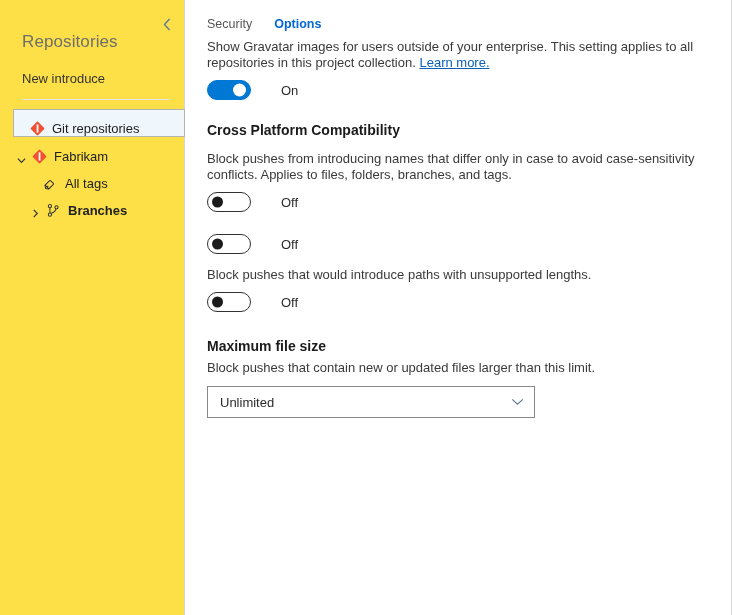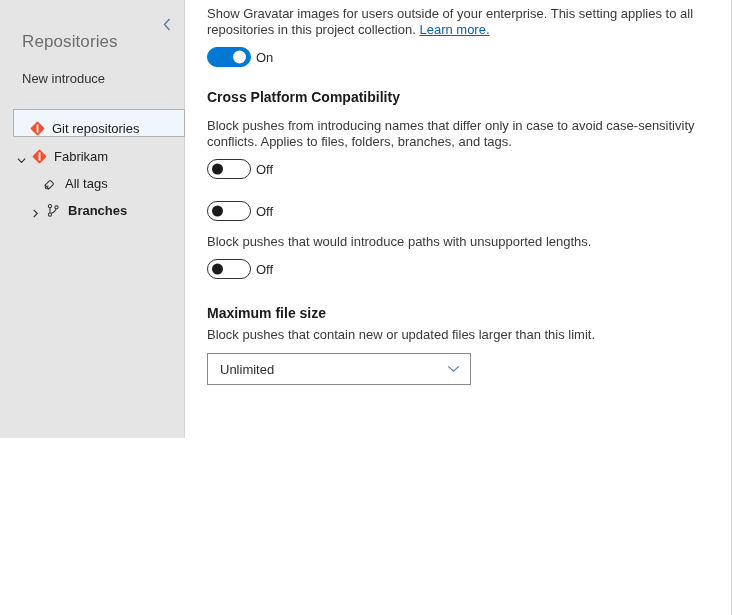--- a/index.html
+++ b/index.html
@@ -21,22 +21,22 @@
     height: 615px;
     display: flex;
     background: #ffffff;
     border-right: 1px solid #d6d6d6;
   }
 
   
   .sidebar {
     width: 185px;
     flex: 0 0 185px;
-    height: 438px;
-    background: #e5e5e5;
+    height: 615px;
+    background: #fde047;
     border-right: 1px solid #d4d4d4;
     position: relative;
     padding-top: 0;
   }
   .collapse-btn {
     position: absolute;
     top: 15px;
     right: 8px;
     width: 18px;
     height: 18px;
@@ -191,26 +191,27 @@
   }
   .switch.off .knob {
     width: 11px;
     height: 11px;
     background: #1b1b1b;
     left: 4px;
   }
   .switch-label {
     font-size: 13px;
     color: #2b2b2b;
-    padding-left: 5px;
+    padding-left: 14px;
+    margin-left: 16px;
   }
 
   .dropdown {
     margin-top: 10px;
-    width: 264px;
+    width: 328px;
     height: 32px;
     border: 1px solid #8a8886;
     background: #ffffff;
     display: flex;
     align-items: center;
     padding: 0 10px 0 12px;
     font-size: 13px;
     color: #2b2b2b;
     cursor: pointer;
     justify-content: space-between;
@@ -300,20 +301,24 @@
         </span>
         <span class="tw-label">Branches</span>
       </div>
 
     </div>
   </div>
 
   <div class="main">
 
 
+    <div class="tabs">
+      <div class="tab">Security</div>
+      <div class="tab active">Options</div>
+    </div>
 
     <div class="para"><span>Show Gravatar images for users outside of your enterprise. This setting applies to all repositories in this project collection. </span><a class="learn">Learn more.</a></div>
     <div class="toggle-row">
       <div class="switch on">
           <span class="knob"></span>
         </div>
       <span class="switch-label">On</span>
     </div>
 
     <div class="section-head">Cross Platform Compatibility</div>

